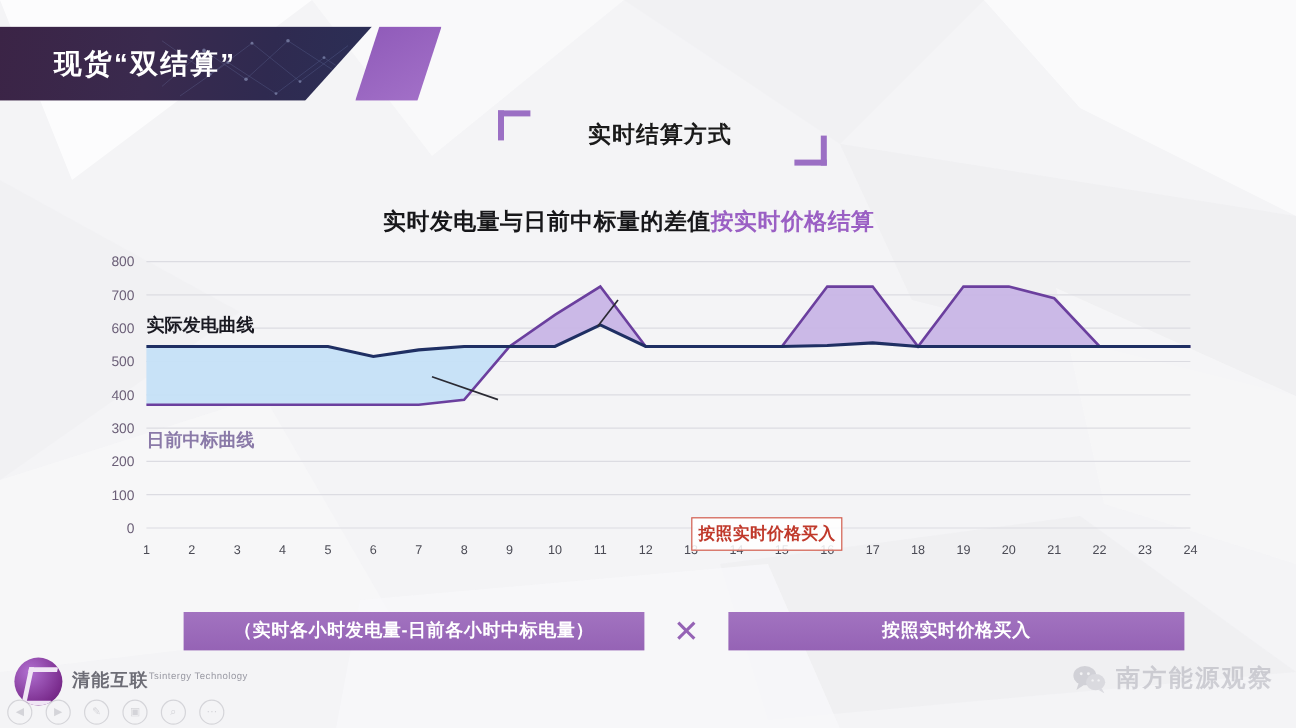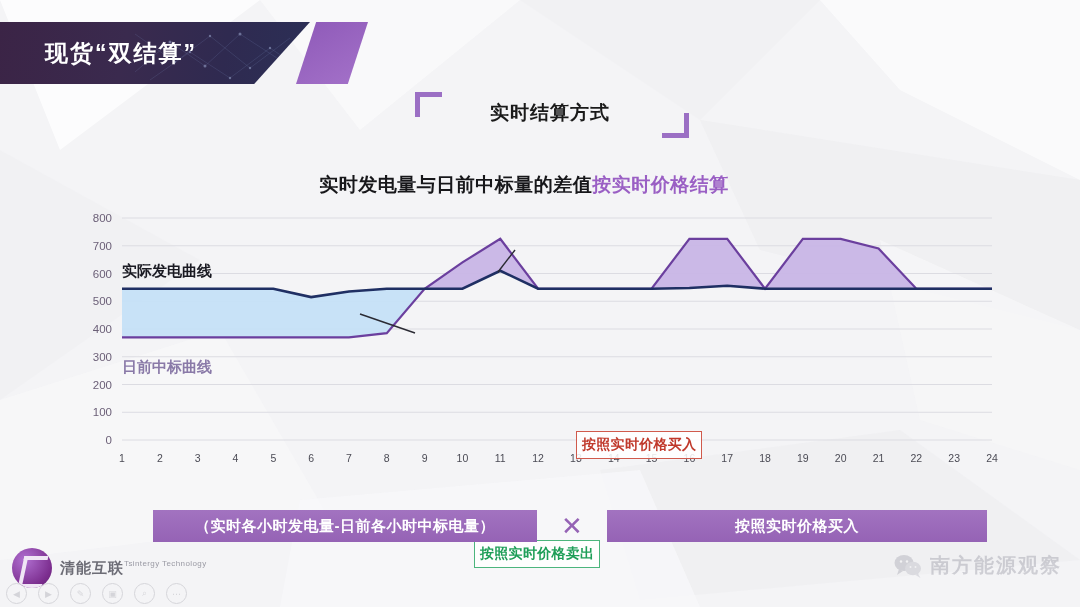--- a/index.html
+++ b/index.html
@@ -207,21 +207,20 @@
           <text x="856.3478260869565" y="252" text-anchor="middle" class="xlab">22</text>
           <text x="894.1739130434783" y="252" text-anchor="middle" class="xlab">23</text>
           <text x="932" y="252" text-anchor="middle" class="xlab">24</text>
         </g>
       <text id="lbl-actual" class="curve-label" x="62" y="66" fill="#1a1a22">实际发电曲线</text>
       <text id="lbl-dayahead" class="curve-label" x="62" y="162" fill="#8a7aa8">日前中标曲线</text>
       <line x1="455" y1="40" x2="438" y2="62" stroke="#2a2a33" stroke-width="1.4"></line>
       <line x1="355" y1="123" x2="300" y2="104" stroke="#2a2a33" stroke-width="1.4"></line>
     </svg>
     <div class="callout callout-buy">按照实时价格买入</div>
-    <div class="callout callout-sell">按照实时价格卖出</div>
   </div>
 
   <div class="formula">
     <div class="fbar fbar-left">（实时各小时发电量-日前各小时中标电量）</div>
     <div class="fmul">✕</div>
     <div class="fbar fbar-right">按照实时价格买入</div>
   </div>
 
   <div class="logo">
     <div class="logo-mark"></div>

